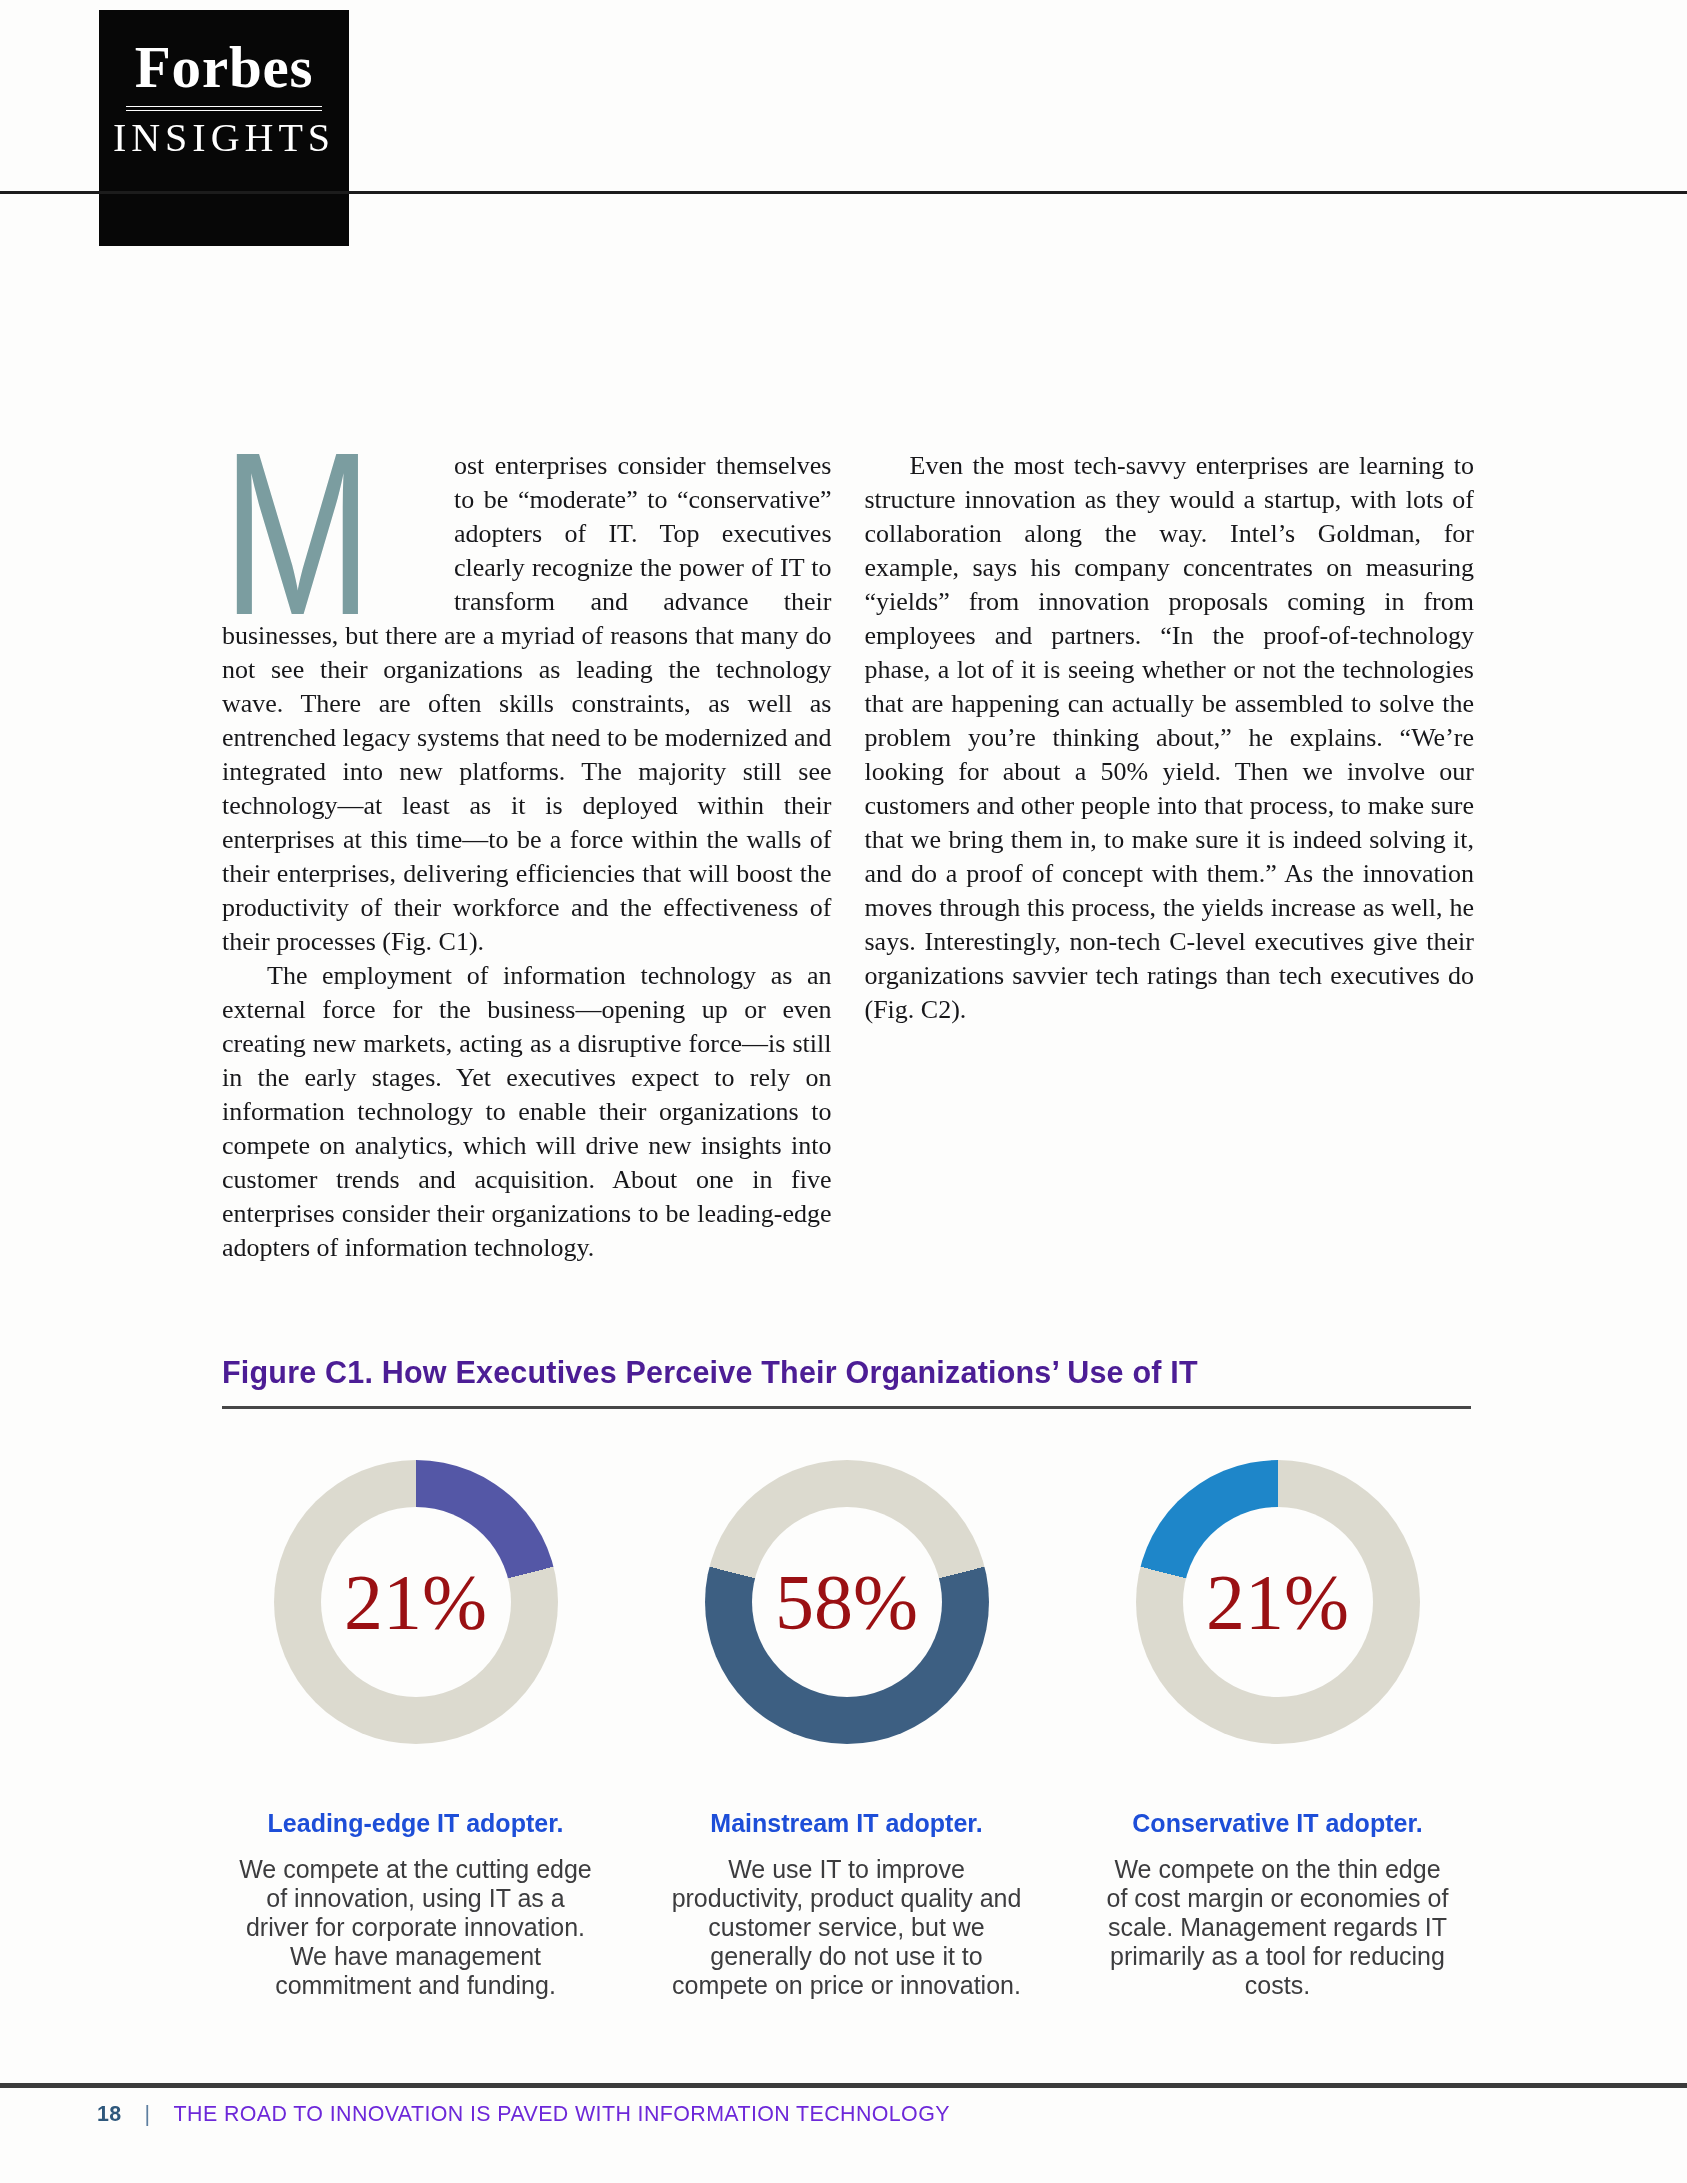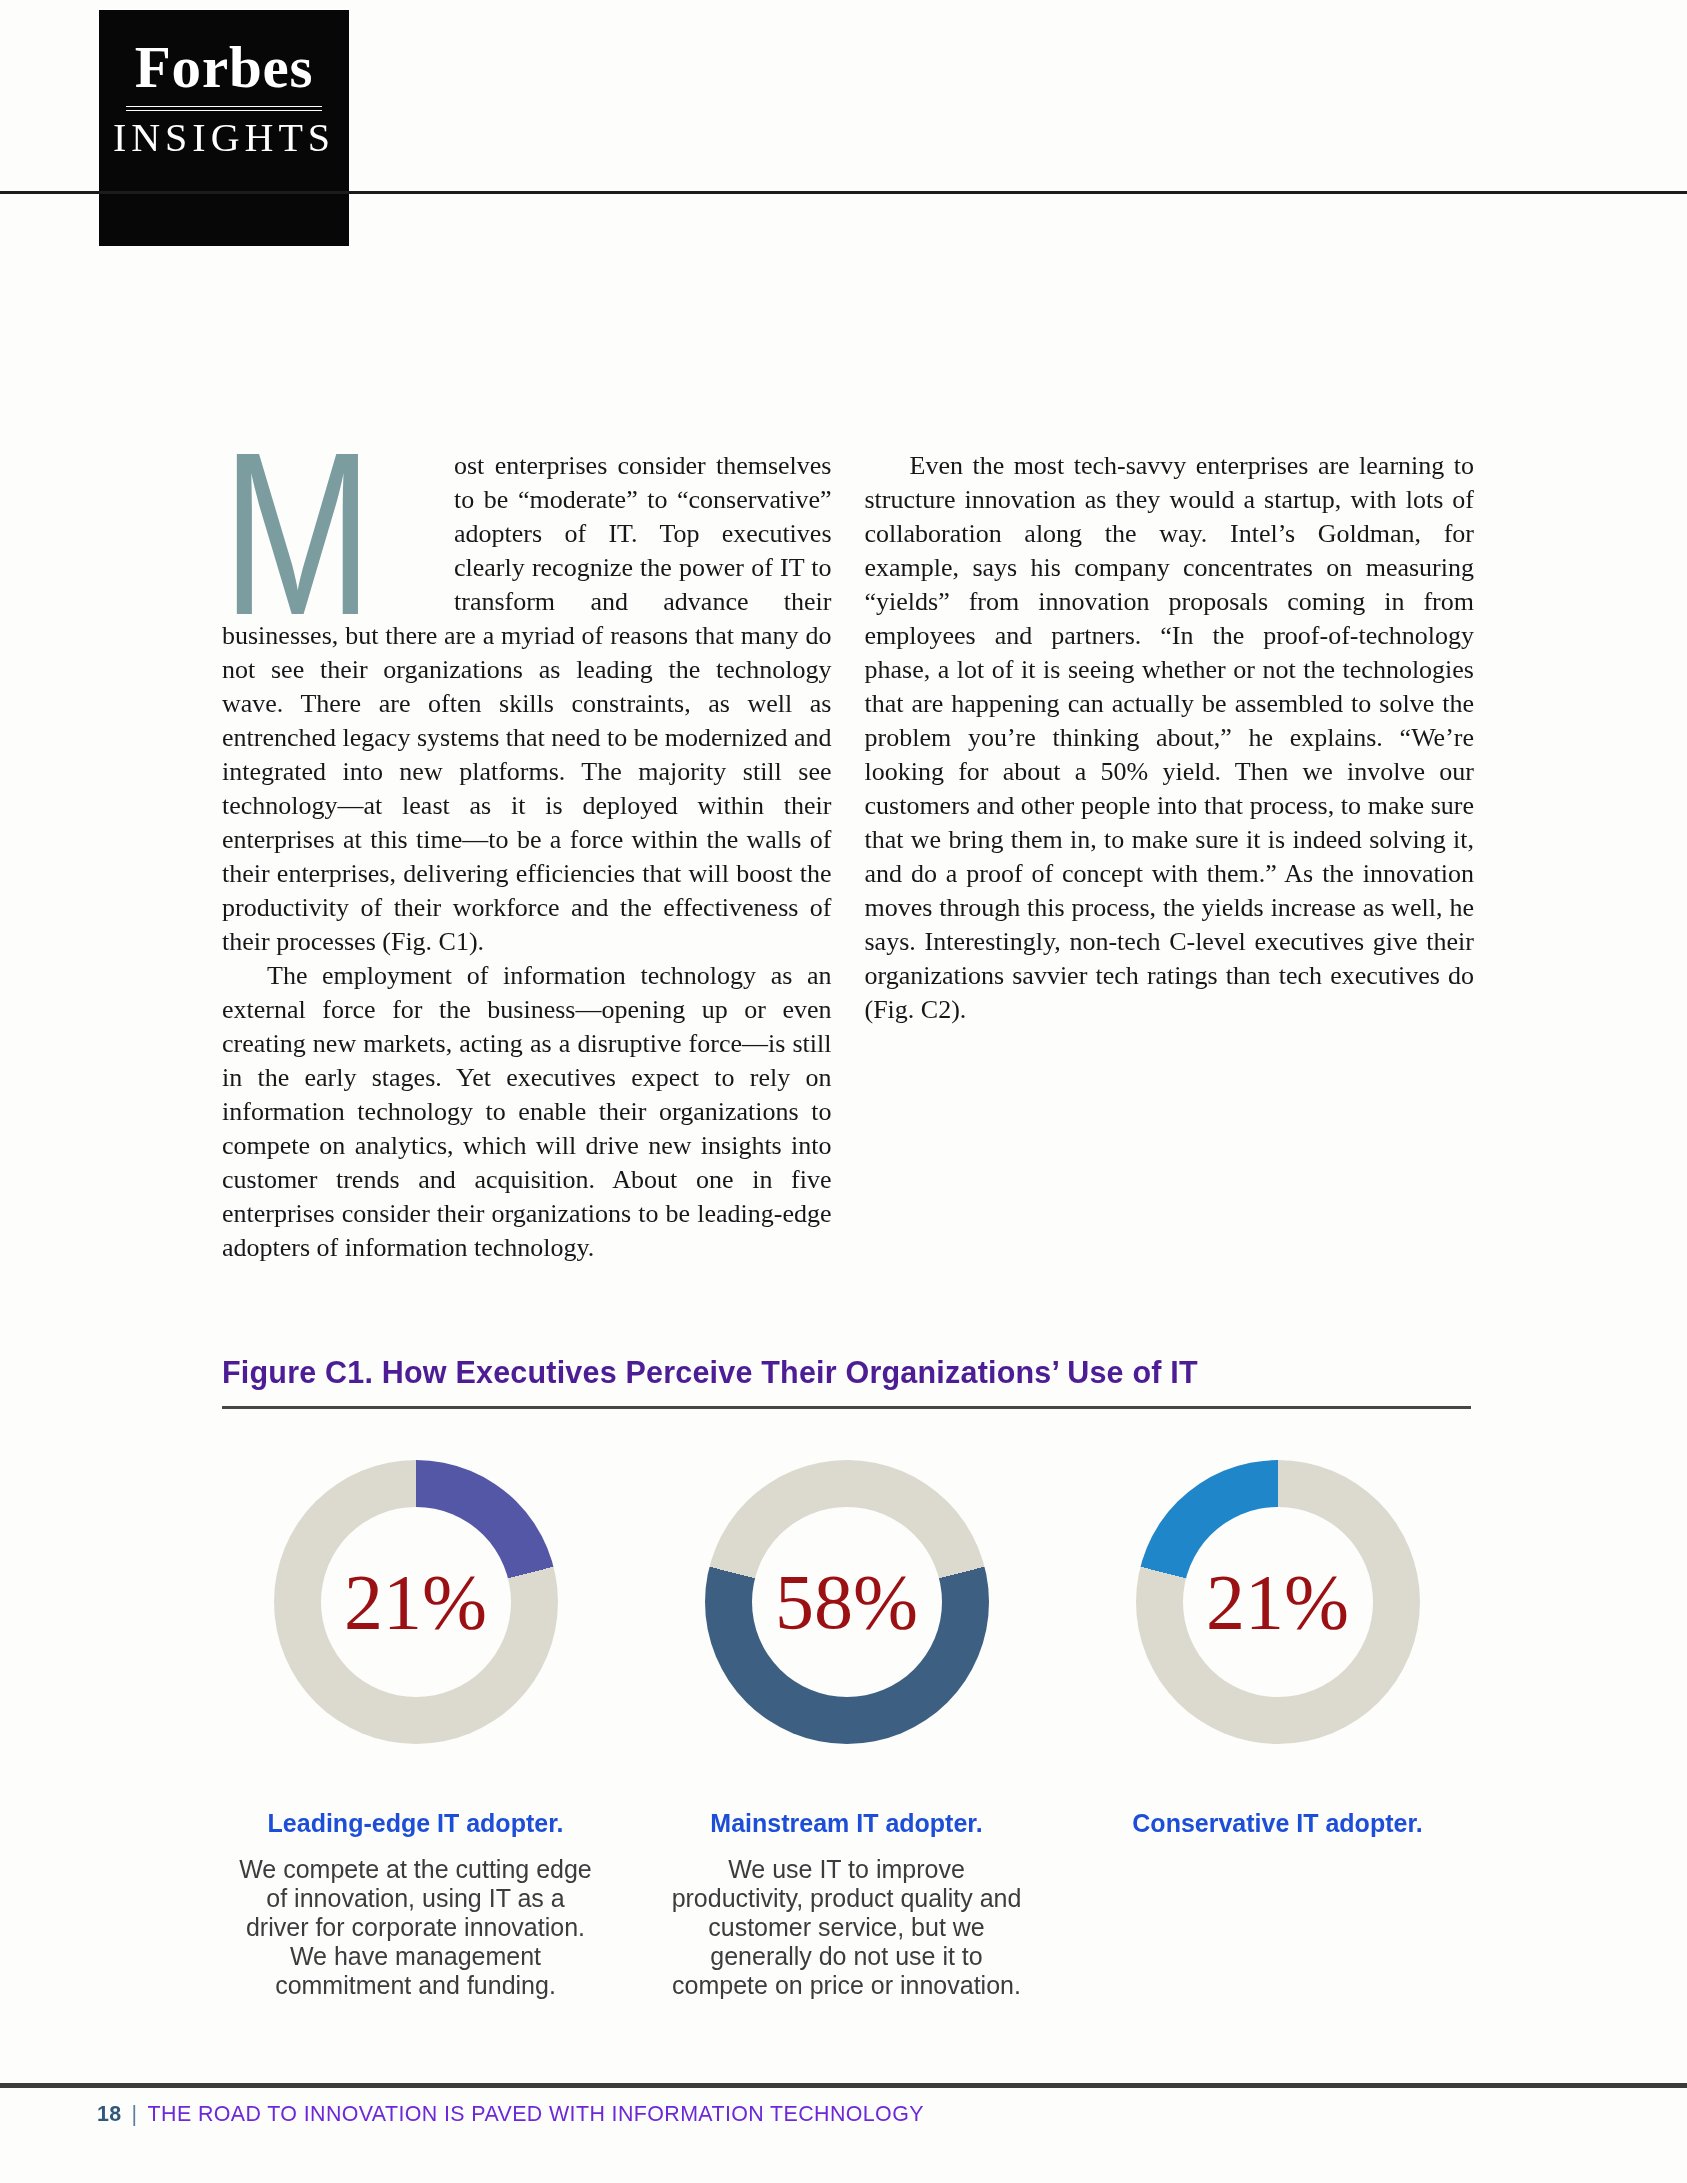--- a/index.html
+++ b/index.html
@@ -89,21 +89,21 @@
   .cap-body {
     font-size:25px; line-height:29px; font-weight:400; color:#3c3c3e; margin:17px;
   }
 
   
   .footer-rule {
     position:absolute; left:0; top:2083px; width:1687px; height:5px; background:#3b3b3b;
   }
   .footer {
     position:absolute; left:97px; top:2102px;
-    display:flex; align-items:baseline; gap:10px;
+    display:flex; align-items:baseline; gap:23px;
     font-size:21.4px; letter-spacing:0.4px;
   }
   .footer .page-num { font-weight:700; color:#2f587c; }
   .footer .sep { color:#5d7fa0; font-weight:400; }
   .footer .footer-text { color:#6d28d9; }
 </style>
 </head>
 <body>
 
 <div class="logo-box">
@@ -150,20 +150,21 @@
   <div class="caption-col">
     <p class="cap-title">Leading-edge IT adopter.</p>
     <p class="cap-body">We compete at the cutting edge of innovation, using IT as a driver for corporate innovation. We have management commitment and funding.</p>
   </div>
   <div class="caption-col">
     <p class="cap-title">Mainstream IT adopter.</p>
     <p class="cap-body">We use IT to improve productivity, product quality and customer service, but we generally do not use it to compete on price or innovation.</p>
   </div>
   <div class="caption-col">
     <p class="cap-title">Conservative IT adopter.</p>
+    <p class="cap-body">We compete on the thin edge of cost margin or economies of scale. Management regards IT primarily as a tool for reducing costs.</p>
   </div>
 </div>
 
 <div class="footer-rule"></div>
 <div class="footer">
   <span class="page-num">18</span>
   <span class="sep">|</span>
   <span class="footer-text">THE ROAD TO INNOVATION IS PAVED WITH INFORMATION TECHNOLOGY</span>
 </div>
 

